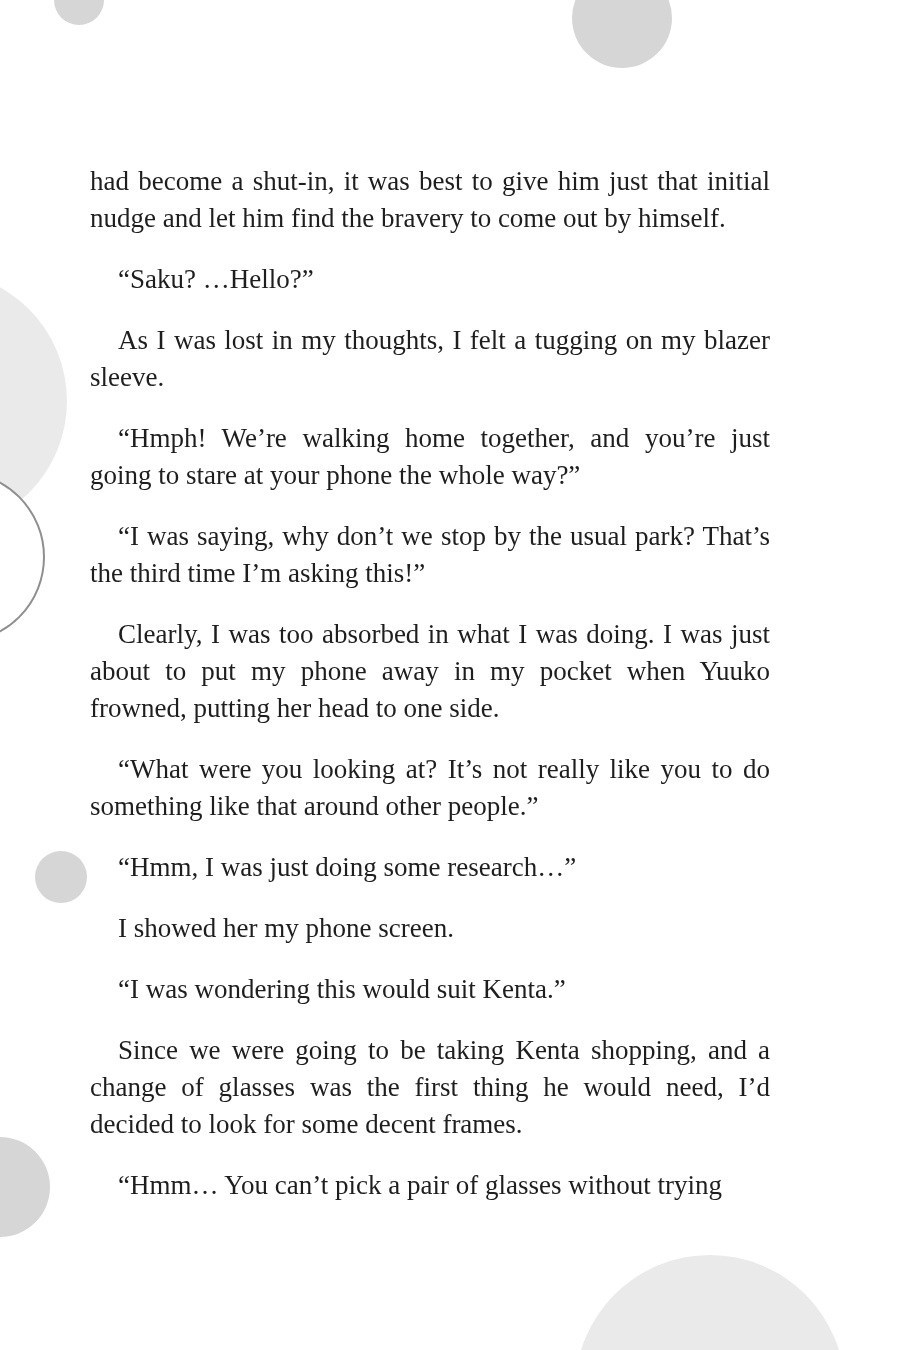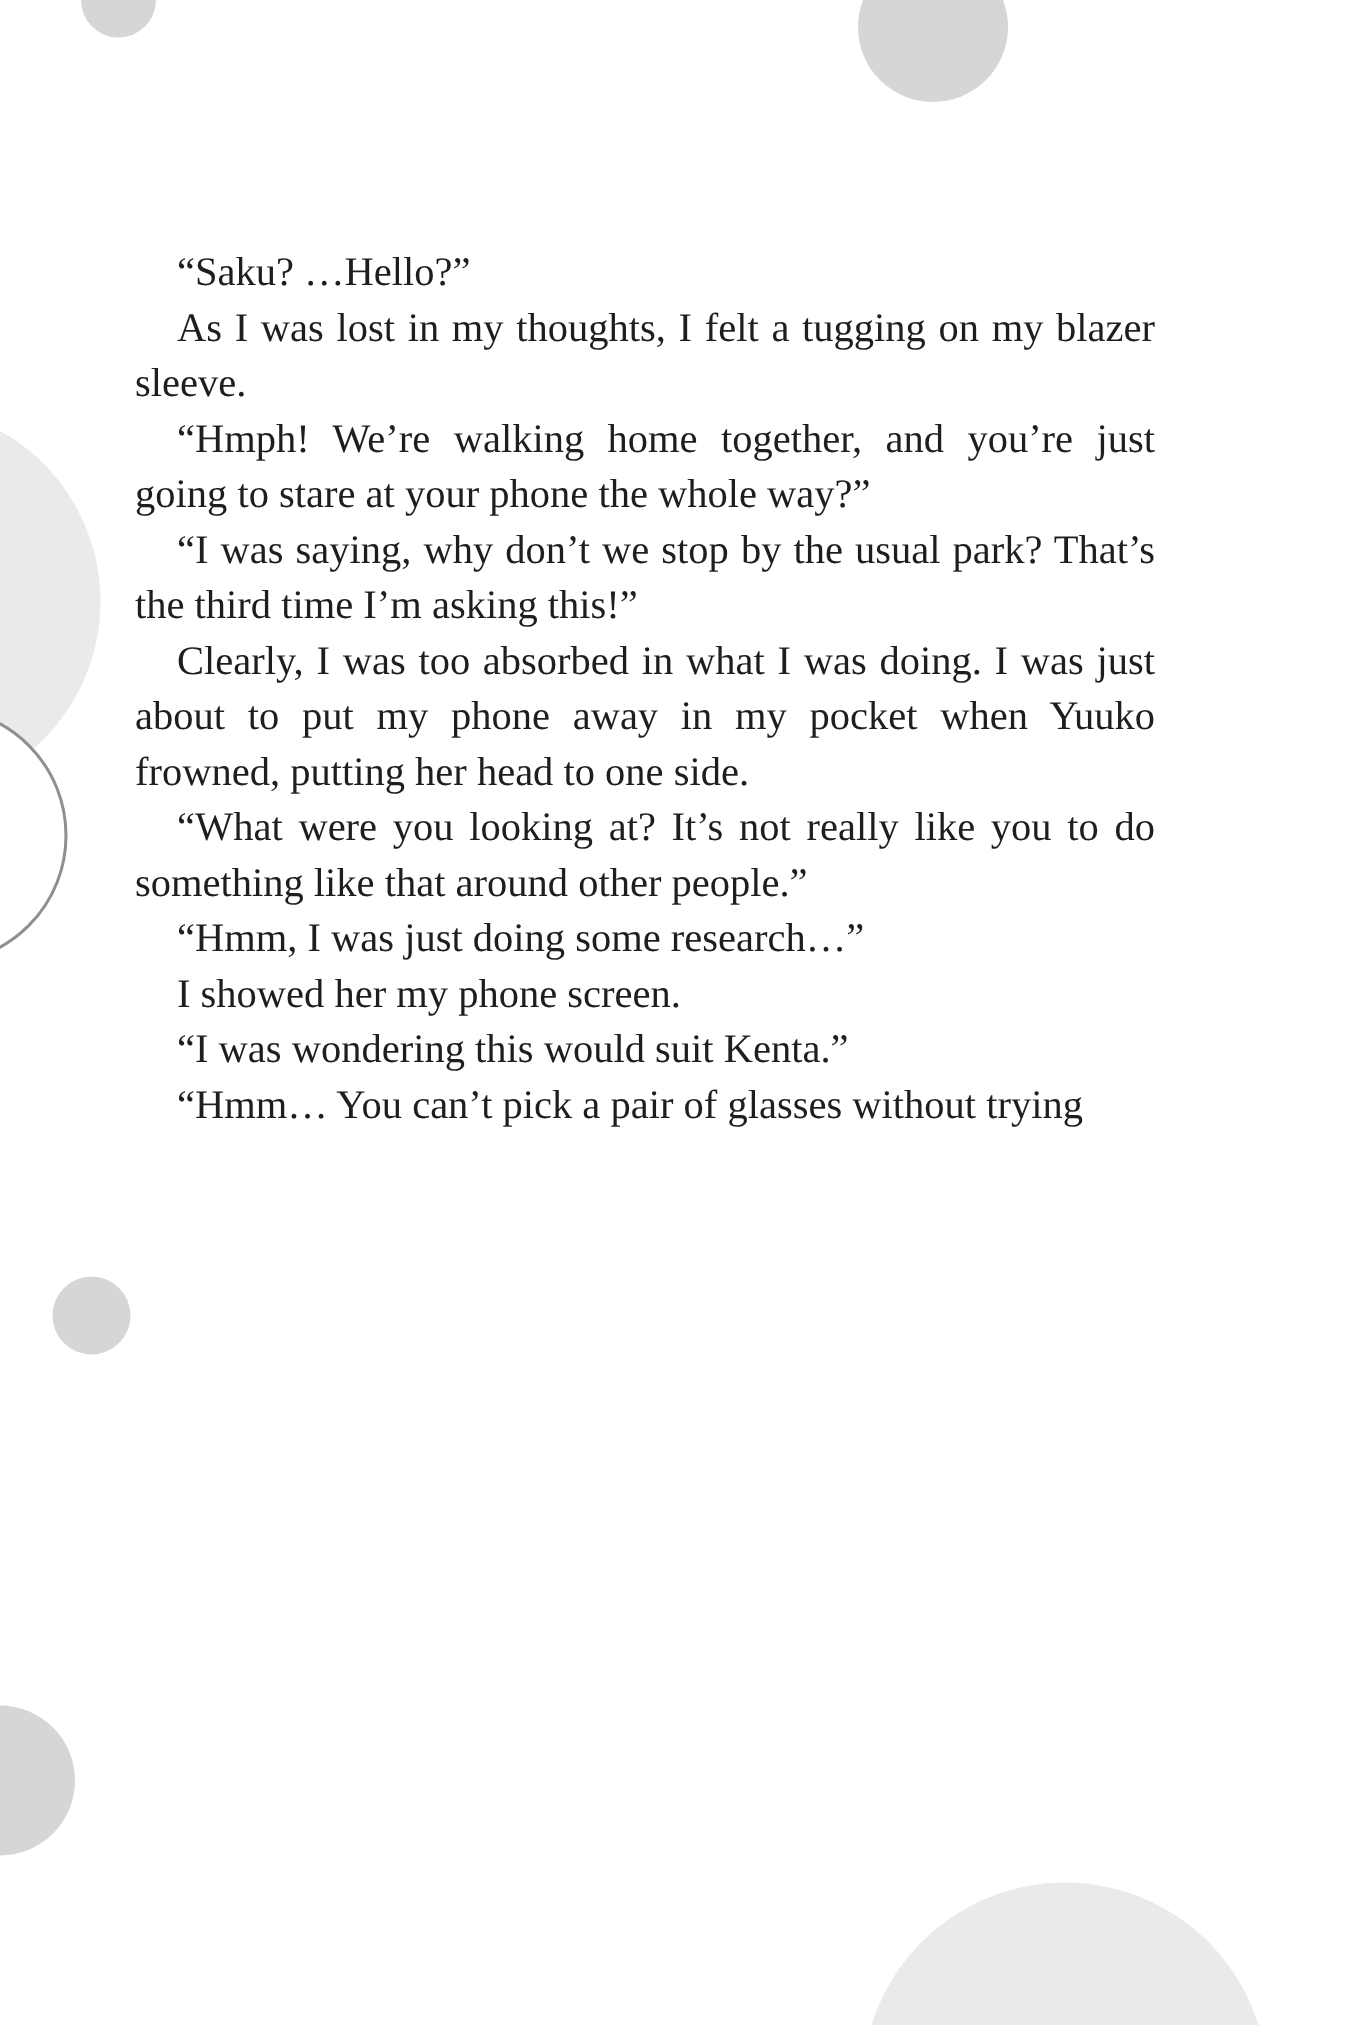--- a/index.html
+++ b/index.html
@@ -46,41 +46,44 @@
     font-size: 27px;
     line-height: 37px;
     text-align: justify;
   }
   .para {
     margin: 0;
     padding: 0;
   }
   .para.indent {
     text-indent: 28px;
+    margin-top: 24px;
   }
 </style>
 </head>
 <body style="background: rgb(255, 255, 255);">
 
 <div>
 
   <div class="circle fill-dark c-top-left"></div>
   <div class="circle fill-dark c-top-mid"></div>
   <div class="circle fill-light c-left-big"></div>
   <div class="circle outline-circle c-left-outline"></div>
   <div class="circle fill-dark c-left-dot"></div>
   <div class="circle fill-dark c-left-half"></div>
   <div class="circle fill-light c-bottom-right"></div>
 
   <div class="text-column">
+      <p class="para">had become a shut-in, it was best to give him just that initial nudge and let him find the bravery to come out by himself.</p>
       <p class="para indent">“Saku? …Hello?”</p>
       <p class="para indent">As I was lost in my thoughts, I felt a tugging on my blazer sleeve.</p>
       <p class="para indent">“Hmph! We’re walking home together, and you’re just going to stare at your phone the whole way?”</p>
       <p class="para indent">“I was saying, why don’t we stop by the usual park? That’s the third time I’m asking this!”</p>
       <p class="para indent">Clearly, I was too absorbed in what I was doing. I was just about to put my phone away in my pocket when Yuuko frowned, putting her head to one side.</p>
       <p class="para indent">“What were you looking at? It’s not really like you to do something like that around other people.”</p>
       <p class="para indent">“Hmm, I was just doing some research…”</p>
       <p class="para indent">I showed her my phone screen.</p>
       <p class="para indent">“I was wondering this would suit Kenta.”</p>
+      <p class="para indent">Since we were going to be taking Kenta shopping, and a change of glasses was the first thing he would need, I’d decided to look for some decent frames.</p>
       <p class="para indent">“Hmm… You can’t pick a pair of glasses without trying</p>
     </div>
 
 </div>
 
 </body></html>

